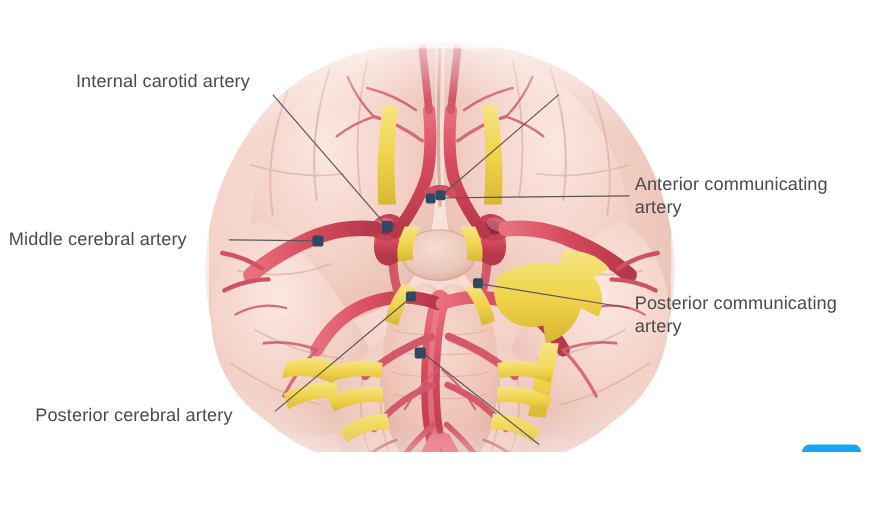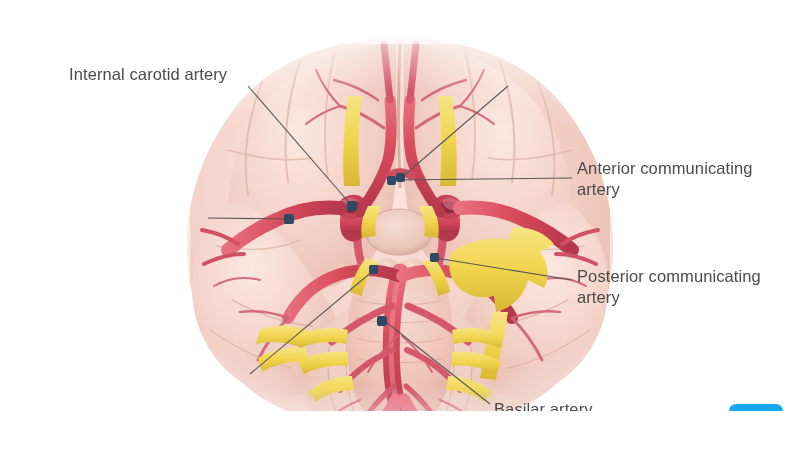--- a/index.html
+++ b/index.html
@@ -400,26 +400,27 @@
       <rect x="377" y="316" width="10" height="10" rx="2"></rect>
     </g>
   </svg>
 
   <div class="label left" id="label-internal-carotid">Internal carotid artery</div>
 
 
   <div class="label right" id="label-anterior-comm">Anterior communicating
 artery</div>
 
+  <div class="label left" id="label-middle-cerebral">Middle cerebral artery</div>
 
   <div class="label right" id="label-posterior-comm">Posterior communicating
 artery</div>
 
-
-  <div class="label right" id="label-basilar">Basilar artery</div>
+  <div class="label left" id="label-posterior-cerebral">Posterior cerebral artery</div>
+
 
   <div id="kenhub-logo">
     <span>KEN</span>
     <span>HUB</span>
   </div>
 
 
 </div>
 
 </body></html>

